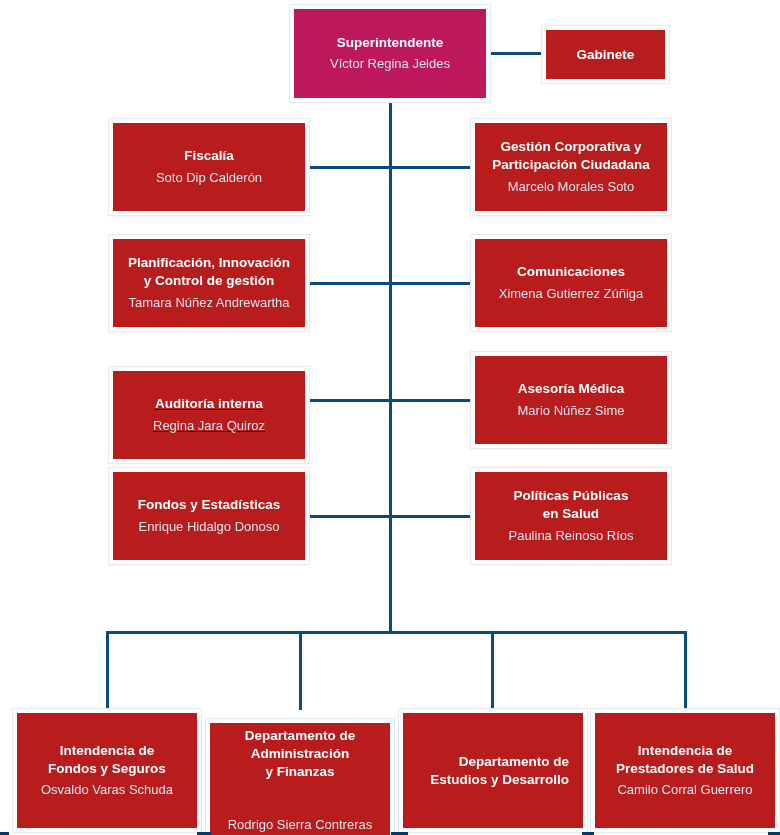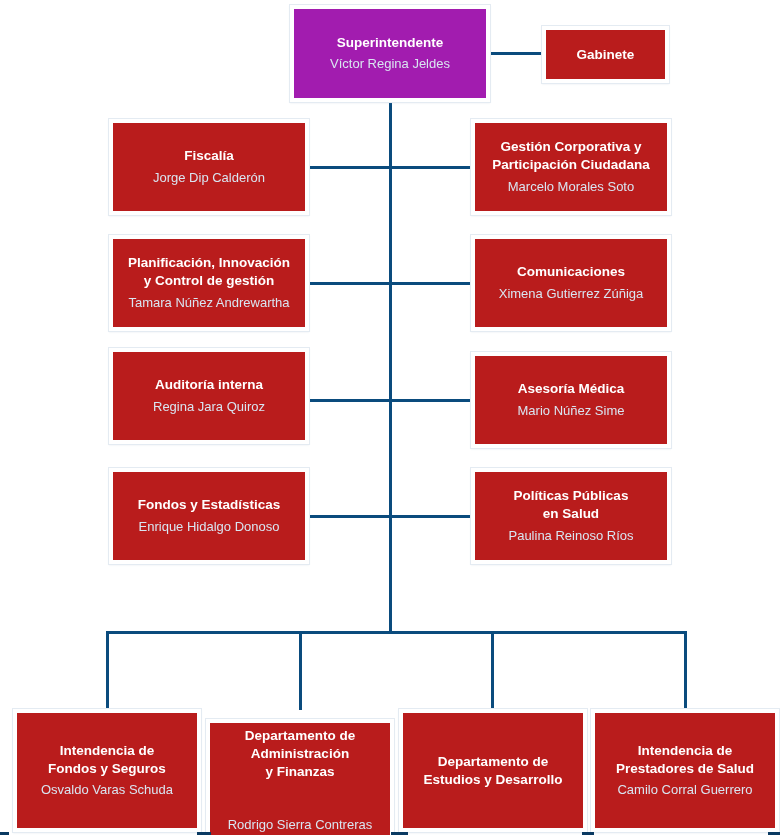--- a/index.html
+++ b/index.html
@@ -18,21 +18,21 @@
     border: 4px solid #ffffff;
     outline: 1px solid #e4ebf2;
     box-shadow: 0 1px 2px rgba(150,170,190,0.25);
     display: flex;
     flex-direction: column;
     align-items: center;
     justify-content: center;
     text-align: center;
     padding: 4px 10px;
   }
-  .node.navy { background: #a21caf; }
+  .node.navy { background: #be185d; }
   .node.bottom { padding: 4px 14px; }
   .node .title {
     font-weight: bold;
     font-size: 13.5px;
     line-height: 1.32;
     color: #ffffff;
     text-wrap: balance;
   }
   .node .person {
     font-size: 13px;
@@ -64,27 +64,27 @@
     <div class="title">Superintendente</div>
     <div class="person">Víctor Regina Jeldes</div>
   </div>
 
   <div class="node" style="left:542px; top:26px; width:127px; height:57px;">
     <div class="title">Gabinete</div>
   </div>
 
   <div class="node" style="left:109px; top:119px; width:200px; height:96px;">
     <div class="title">Fiscalía</div>
-    <div class="person">Jorge Dip Calderón</div>
+    <div class="person">Soto Dip Calderón</div>
   </div>
   <div class="node" style="left:109px; top:235px; width:200px; height:96px;">
     <div class="title">Planificación, Innovación y Control de gestión</div>
     <div class="person">Tamara Núñez Andrewartha</div>
   </div>
-  <div class="node" style="left:109px; top:348px; width:200px; height:96px;">
+  <div class="node" style="left:109px; top:367px; width:200px; height:96px;text-decoration:underline;">
     <div class="title">Auditoría interna</div>
     <div class="person">Regina Jara Quiroz</div>
   </div>
   <div class="node" style="left:109px; top:468px; width:200px; height:96px;">
     <div class="title">Fondos y Estadísticas</div>
     <div class="person">Enrique Hidalgo Donoso</div>
   </div>
 
   <div class="node" style="left:471px; top:119px; width:200px; height:96px;">
     <div class="title">Gestión Corporativa y Participación Ciudadana</div>
@@ -104,21 +104,21 @@
   </div>
 
   <div class="node bottom" style="left:13px; top:709px; width:188px; height:123px;">
     <div class="title">Intendencia de Fondos y Seguros</div>
     <div class="person">Osvaldo Varas Schuda</div>
   </div>
   <div class="node bottom" style="left:206px; top:719px; width:188px; height:123px;justify-content:space-between;">
     <div class="title">Departamento de Administración y Finanzas</div>
     <div class="person">Rodrigo Sierra Contreras</div>
   </div>
-  <div class="node bottom" style="left:399px; top:709px; width:188px; height:123px;">
+  <div class="node bottom" style="left:399px; top:709px; width:188px; height:123px;text-align:right;">
     <div class="title">Departamento de Estudios y Desarrollo</div>
   </div>
   <div class="node bottom" style="left:591px; top:709px; width:188px; height:123px;">
     <div class="title">Intendencia de Prestadores de Salud</div>
     <div class="person">Camilo Corral Guerrero</div>
   </div>
 
   <div class="stub" style="left:0px; top:832px; width:9px;"></div>
   <div class="stub" style="left:197px; top:832px; width:14px;"></div>
   <div class="stub" style="left:391px; top:832px; width:17px;"></div>

